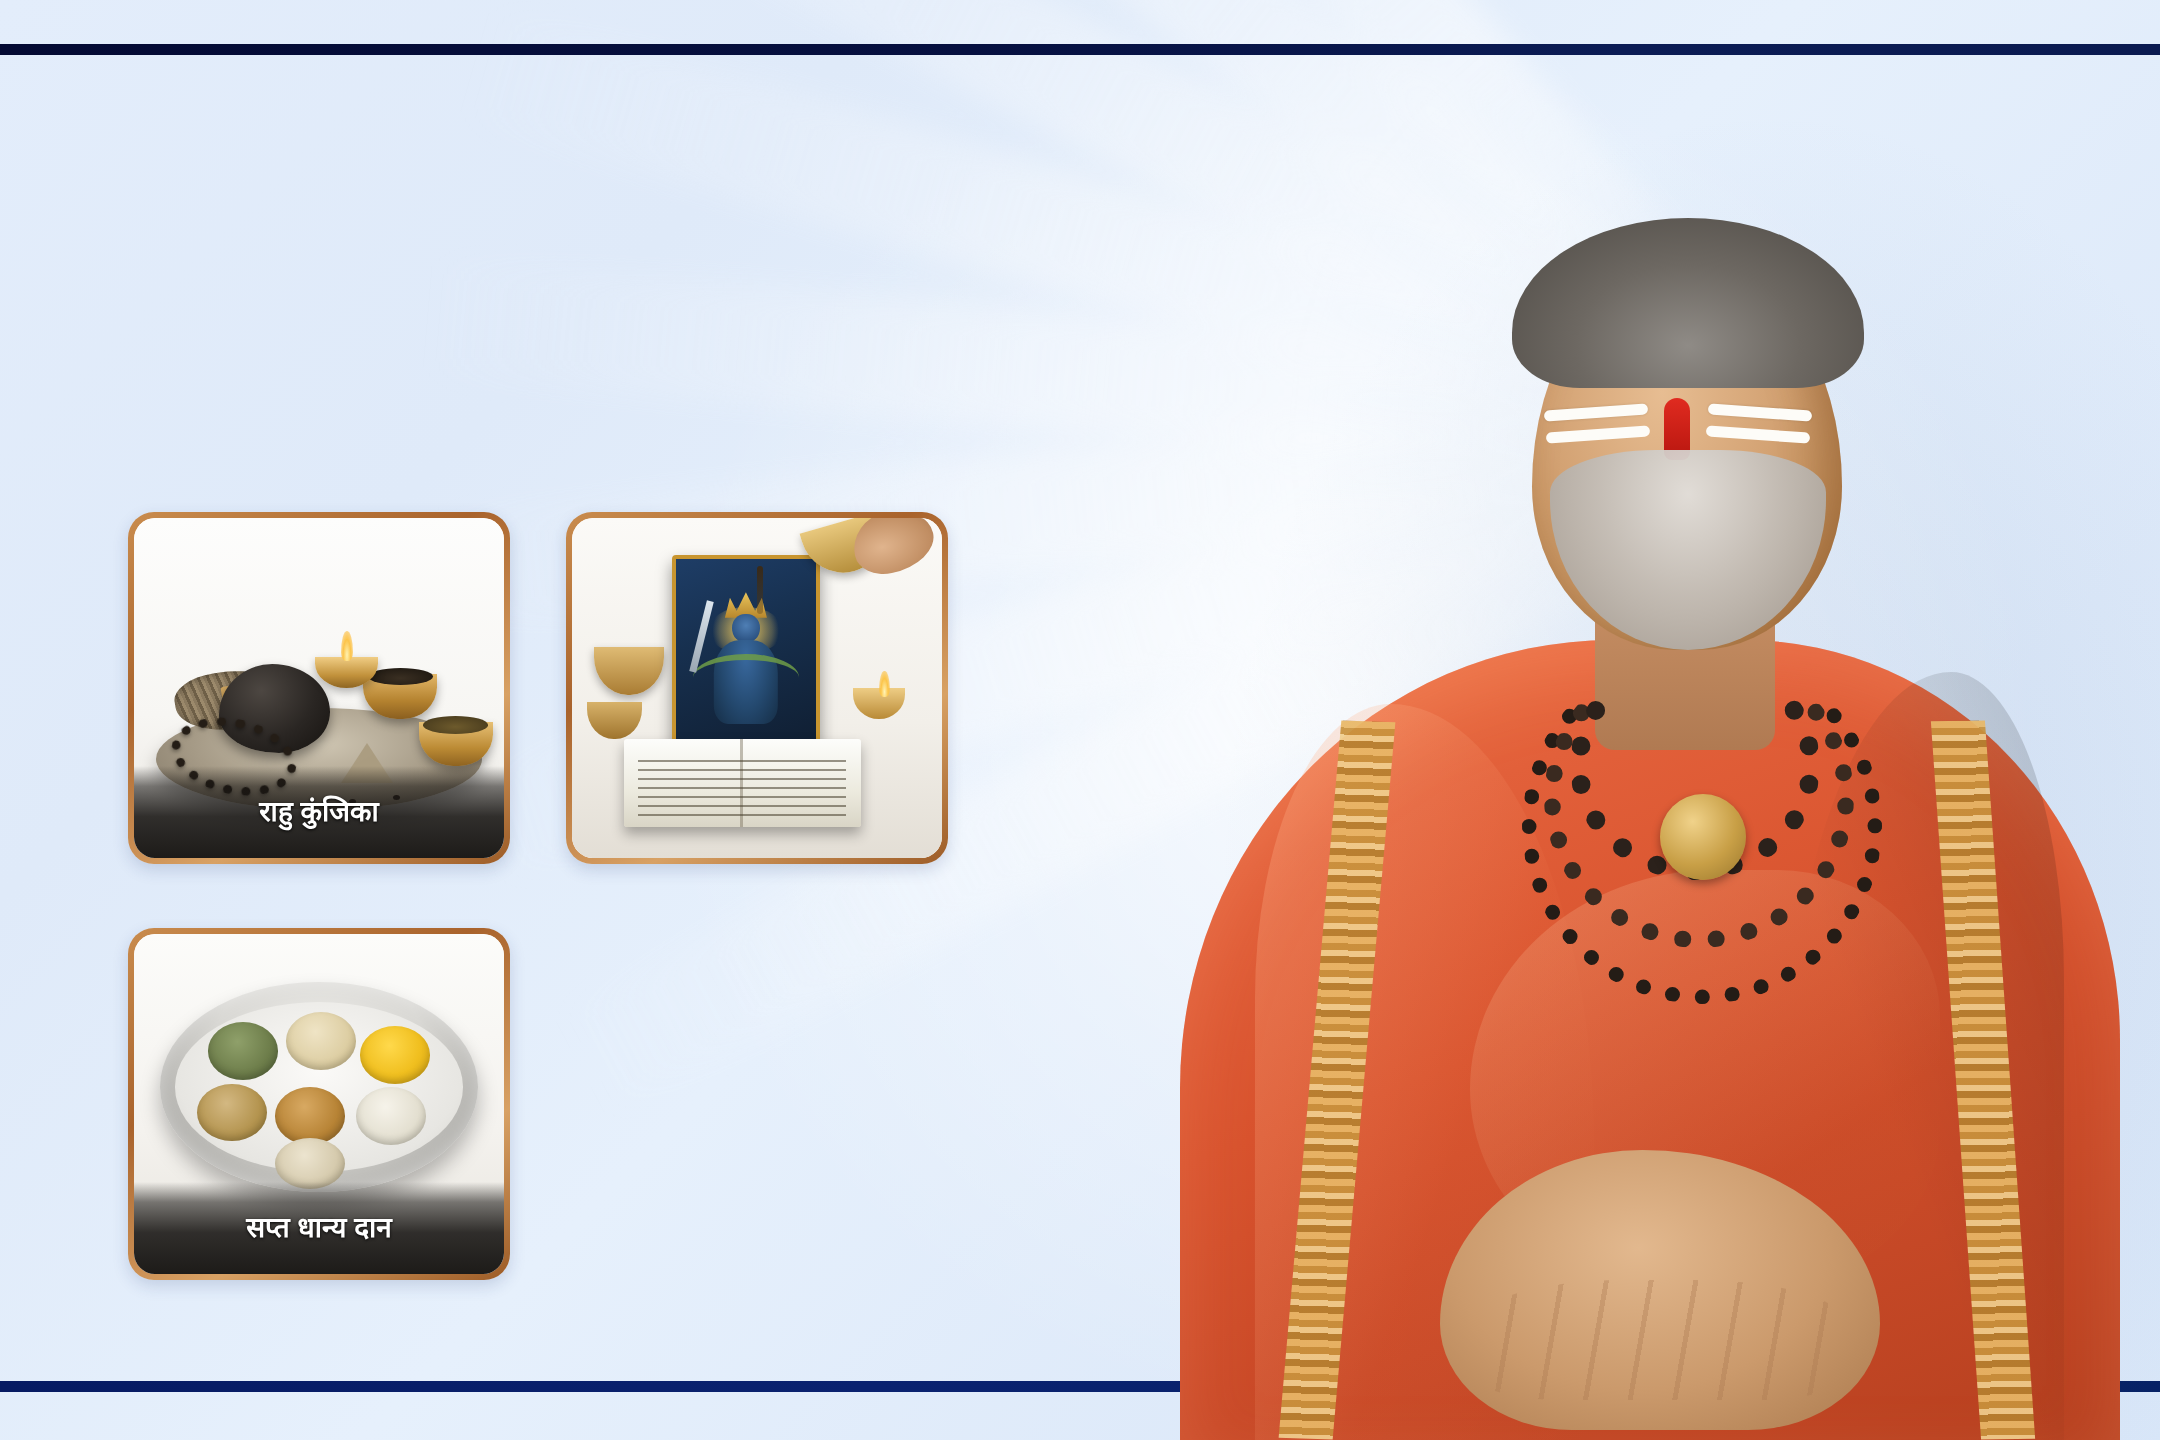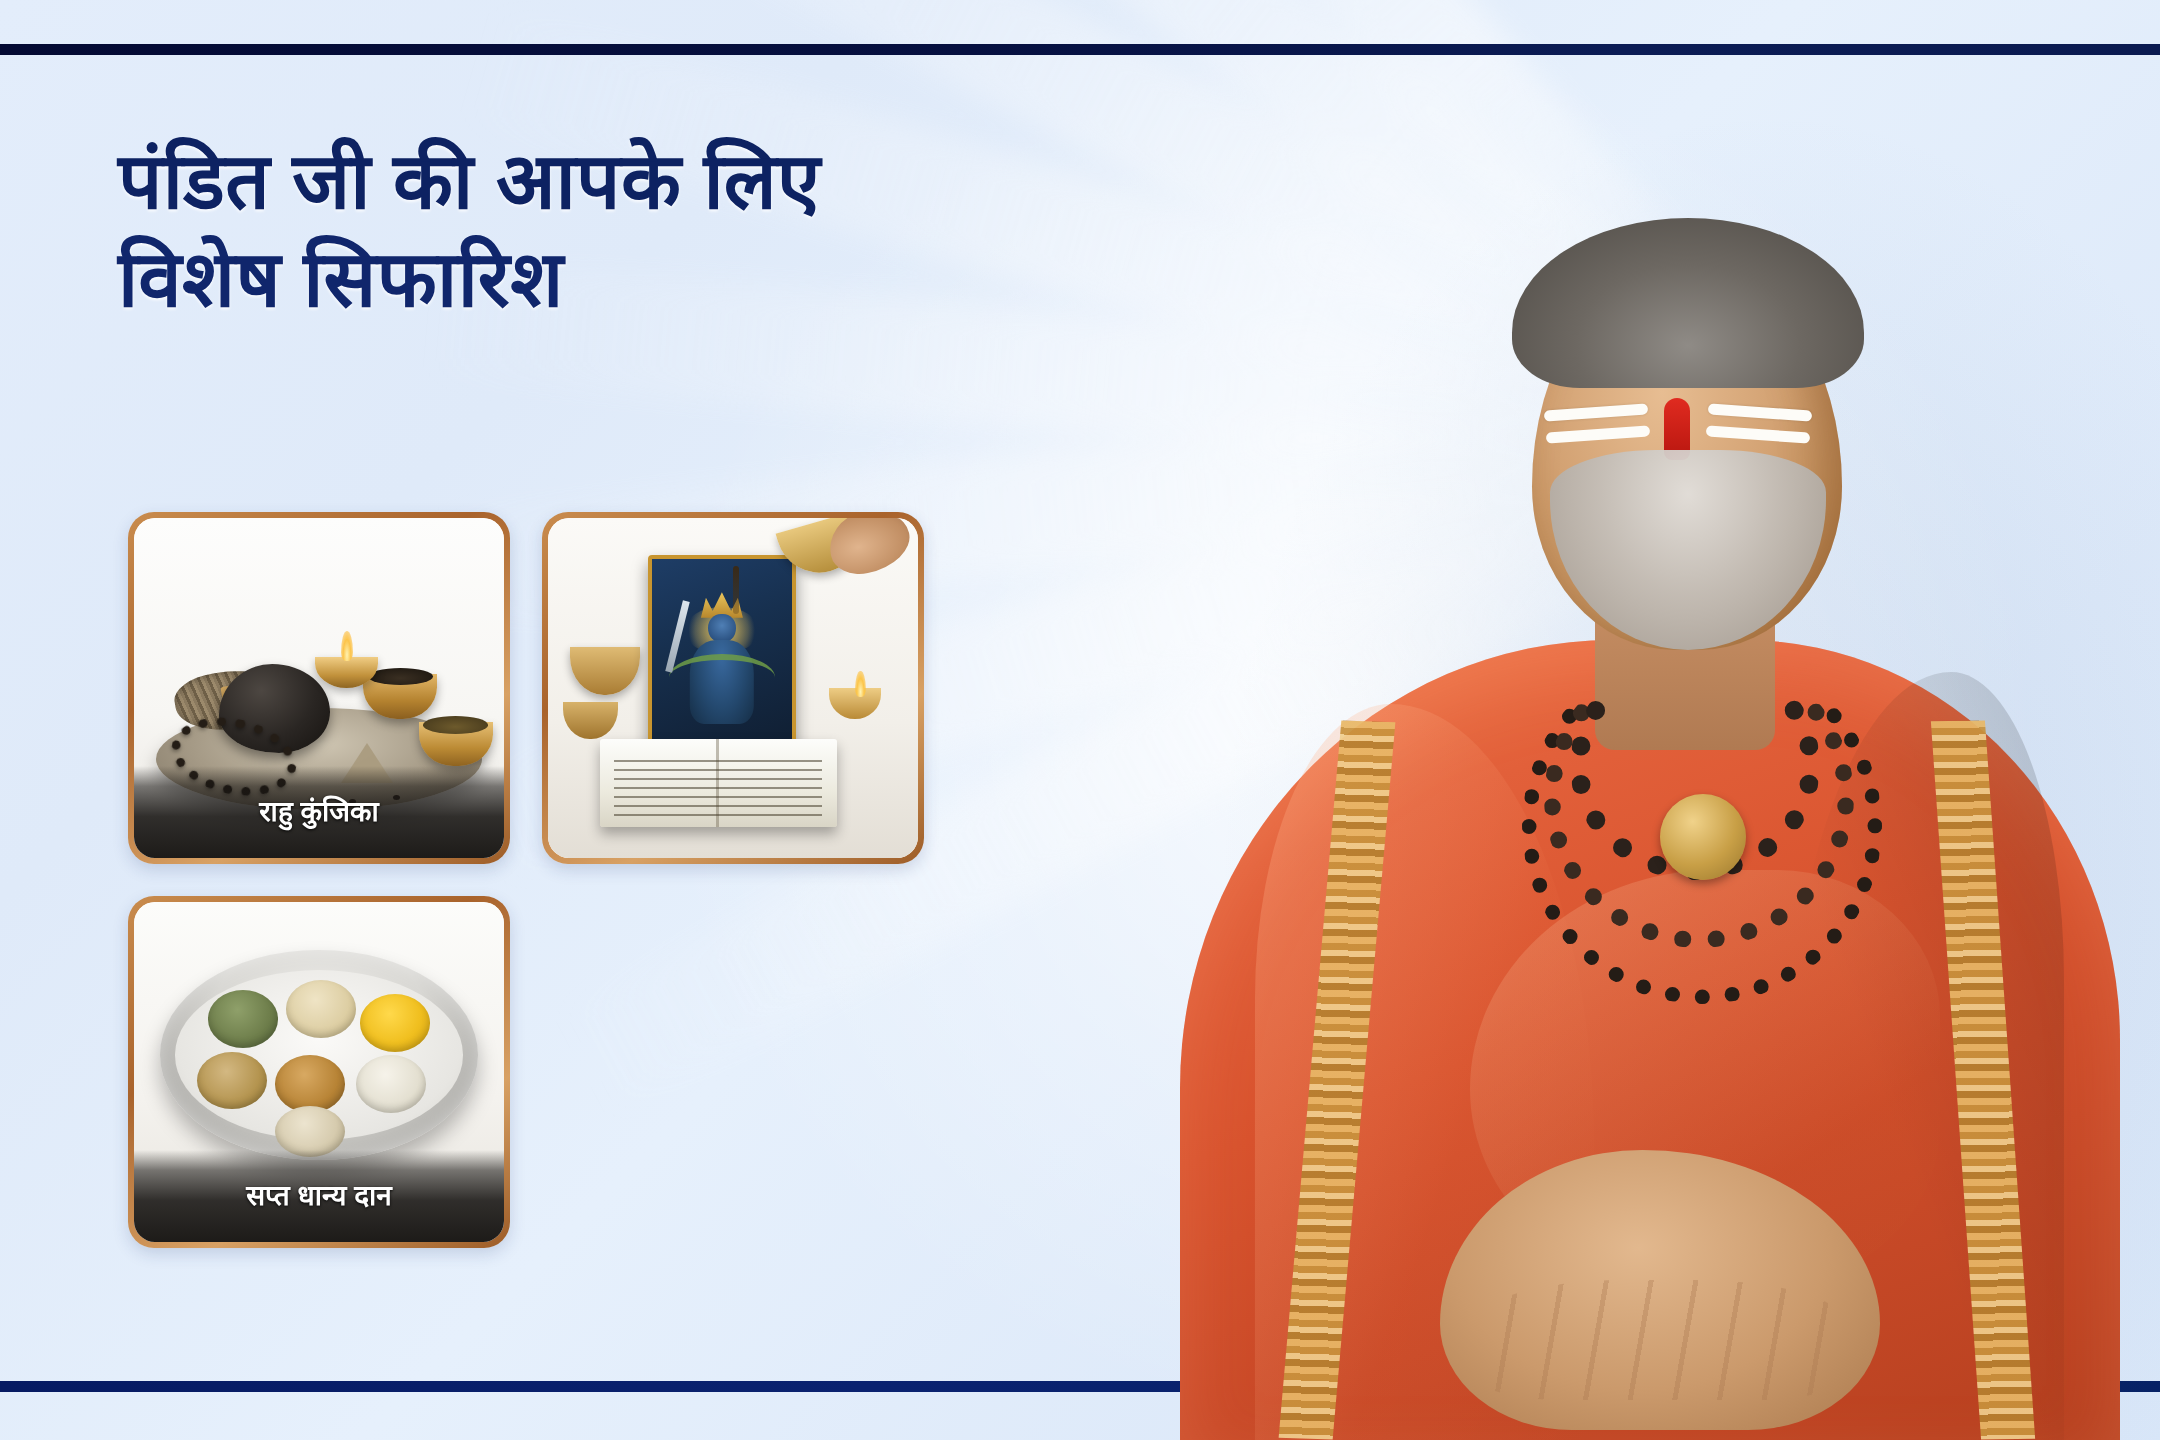--- a/index.html
+++ b/index.html
@@ -84,21 +84,20 @@
   .grid {
     position: absolute;
     left: 128px;
     top: 512px;
     width: 820px;
     display: grid;
     grid-template-columns: 382px 382px;
     grid-template-rows: 352px 352px;
     column-gap: 56px;
     row-gap: 64px;
-    gap: 32px;
   }
 
   .card {
     position: relative;
     border-radius: 26px;
     padding: 6px;
     background: linear-gradient(150deg, #c98c4e 0%, #a9632c 35%, #d8a164 70%, #9d5c27 100%);
     box-shadow: 0 6px 16px rgba(30,55,110,.17);
     cursor: pointer;
   }
@@ -526,24 +525,20 @@
     <div class="ray" style="transform:rotate(185deg)"></div>
     <div class="ray" style="transform:rotate(196deg)"></div>
     <div class="ray" style="transform:rotate(207deg)"></div>
     <div class="ray" style="transform:rotate(218deg)"></div>
     <div class="ray" style="transform:rotate(229deg)"></div>
   </div>
 
   <div class="rule top"></div>
   <div class="rule bottom"></div>
 
-  <div class="headline">
-    <span class="ln ln1">पंडित जी की आपके लिए</span>
-    <span class="ln ln2">विशेष सिफारिश</span>
-  </div>
 
   <div class="grid">
 
     <div class="card">
       <div class="card-inner">
         <div class="photo">
           <div class="scene s1">
             <div class="plate"></div>
             <div class="broom"></div>
             <div class="band"></div>

